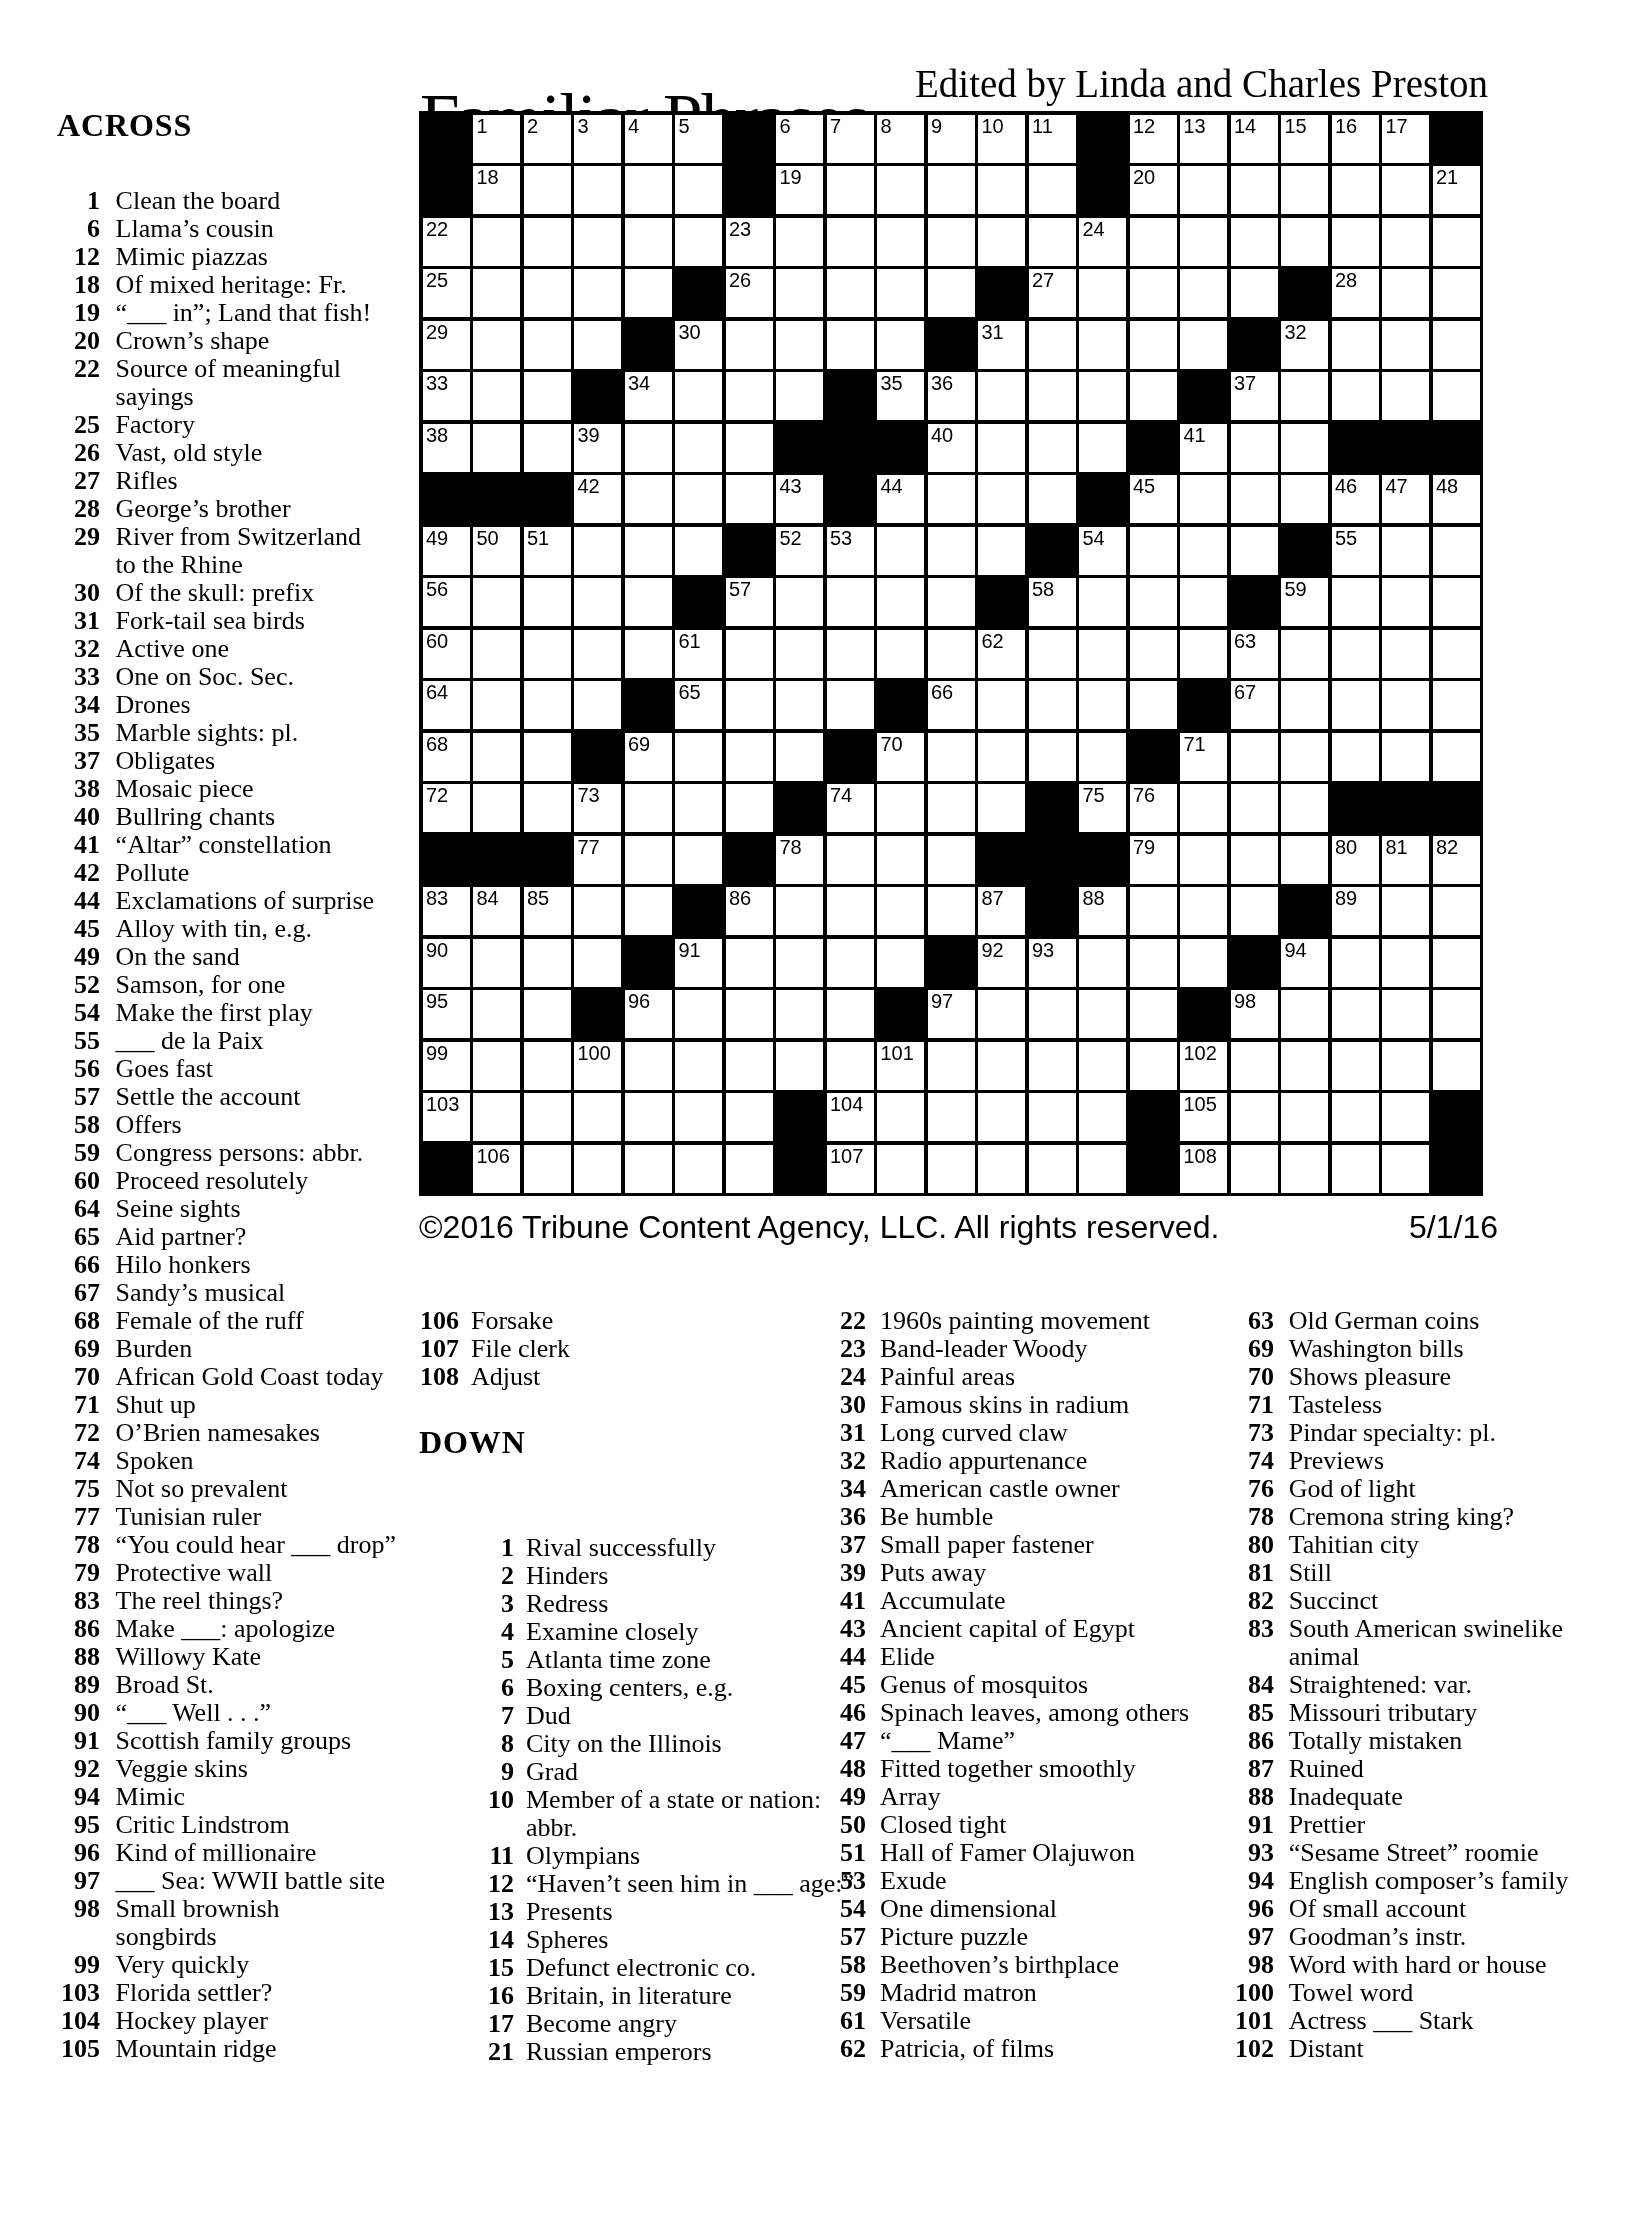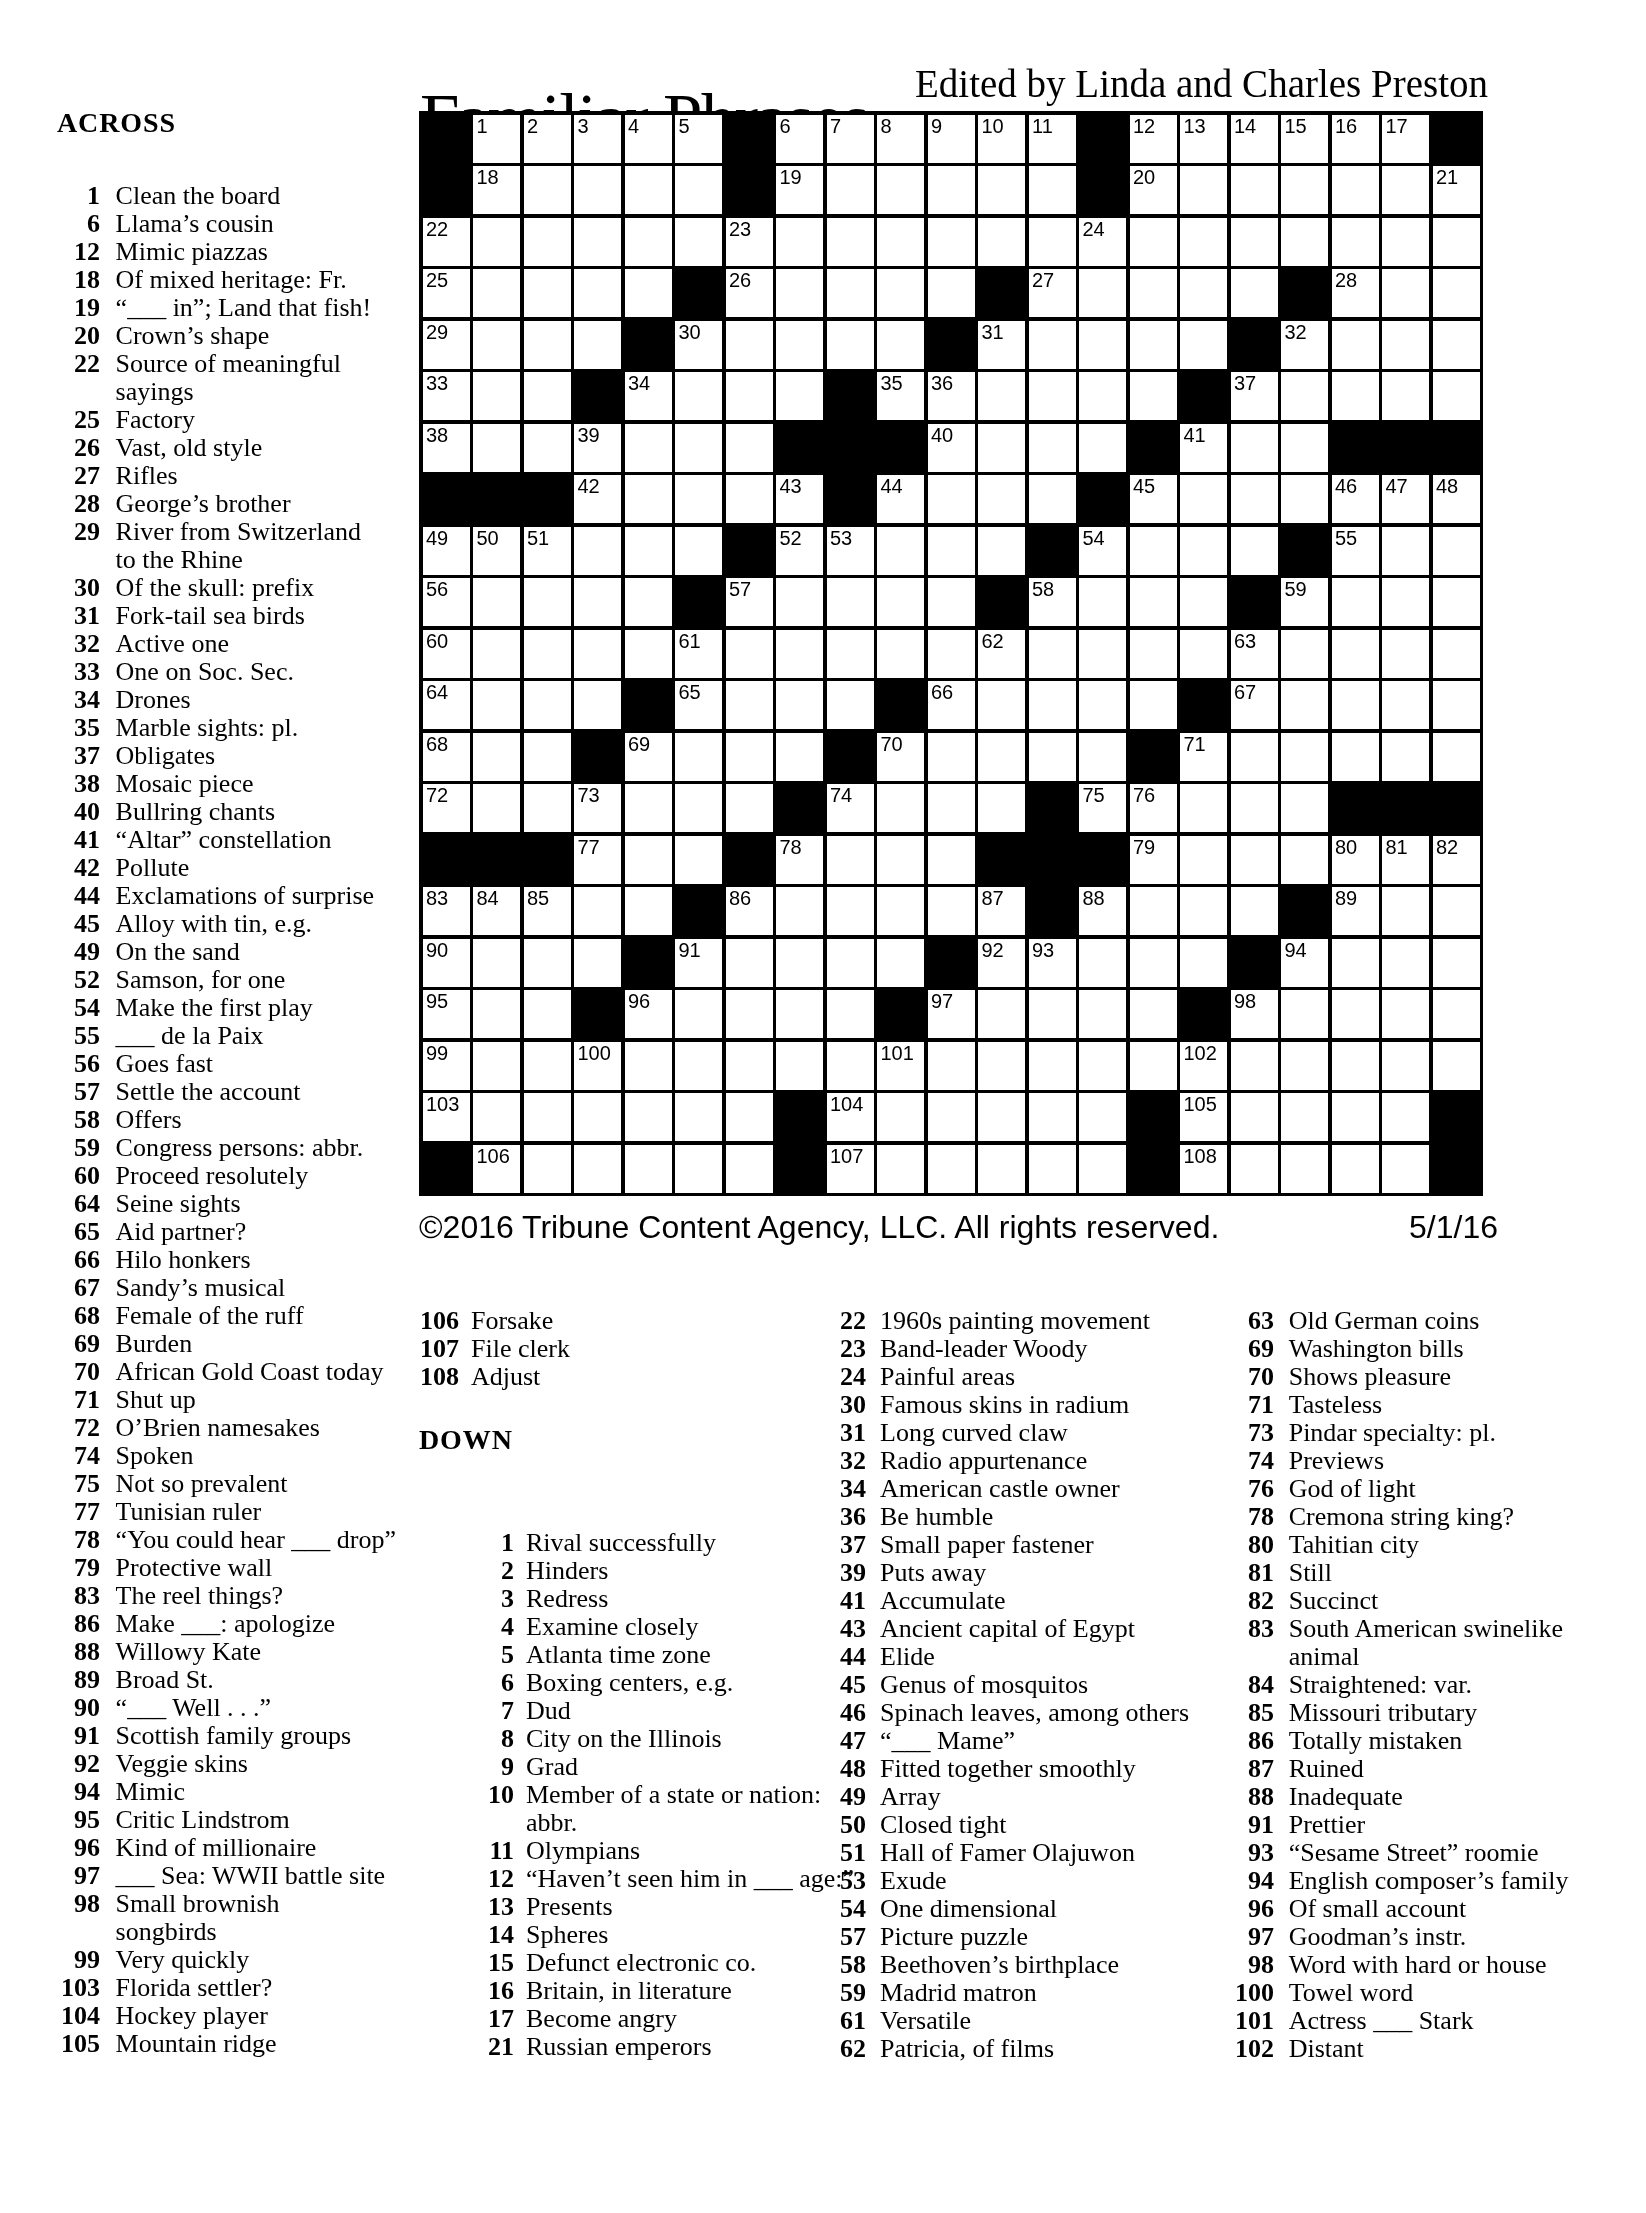--- a/index.html
+++ b/index.html
@@ -7,21 +7,21 @@
     width:1646px;height:2214px;position:relative;background:#fff;color:#000;
     font-family:"Liberation Serif",serif;overflow:hidden;
   }
   .page-title{
     position:absolute;left:420px;top:31px;font-size:71px;font-weight:normal;
     letter-spacing:-1.7px;white-space:nowrap;
   }
   .byline{
     position:absolute;right:158px;top:61px;font-size:39px;white-space:nowrap;text-align:right;
   }
-  .section-head{font-size:28px;font-weight:bold;letter-spacing:0.9px;}
+  .section-head{font-size:32px;font-weight:bold;letter-spacing:0.9px;}
   #across-head{margin:0 0 43px 0;}
   #across-rail{position:absolute;left:57px;top:107px;width:355px;}
   .clue{display:flex;line-height:28px;font-size:26px;}
   .clue .num{flex:0 0 43px;text-align:right;font-weight:bold;margin-right:15.6px;white-space:nowrap;}
   .clue .txt{flex:1;white-space:nowrap;}
   .clue .txt span{display:block;}
   
   #grid{
     position:absolute;left:419px;top:111px;background:#000;
     display:grid;grid-template-columns:repeat(21,47px);grid-auto-rows:48px;

